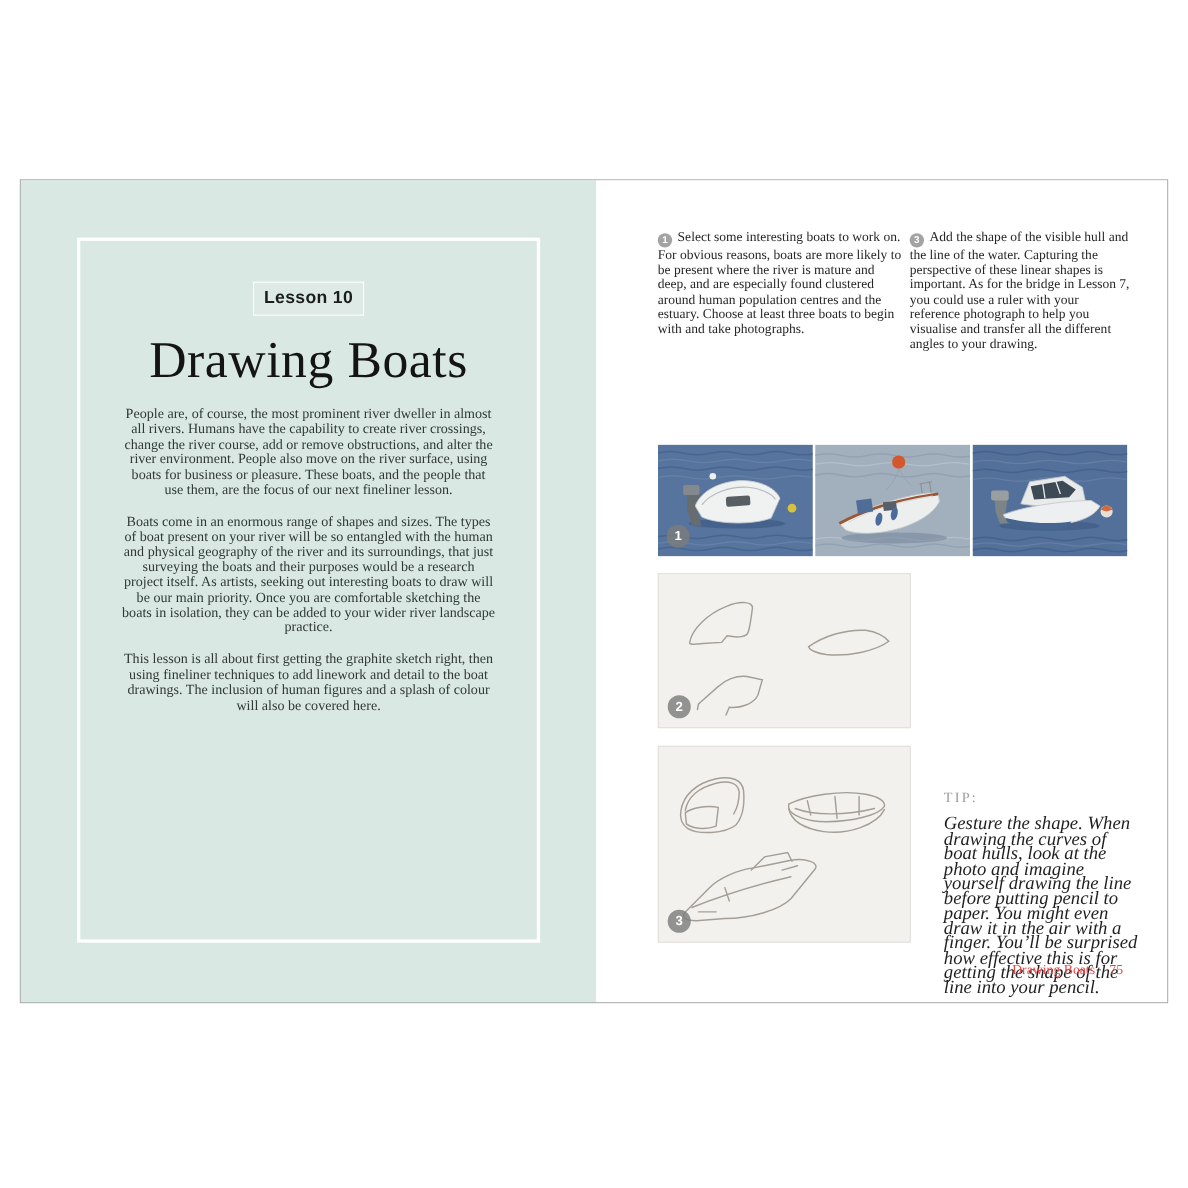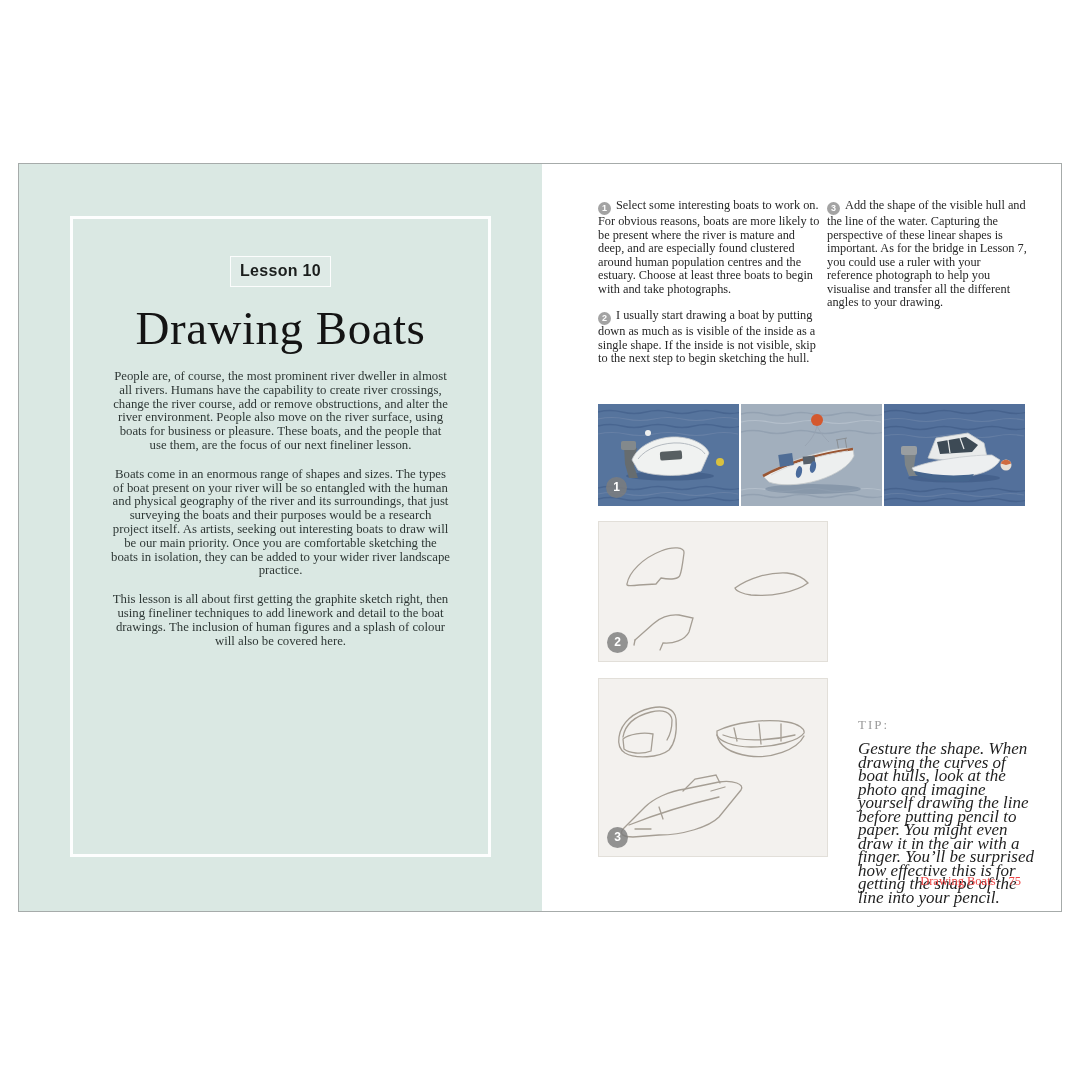--- a/index.html
+++ b/index.html
@@ -33,21 +33,21 @@
   }
   .intro{
     width:340px;margin:15px auto 0;text-align:center;
     font-size:12.8px;line-height:13.8px;color:#2f3836;
   }
   .intro.first{}
   
   .page-right{
     flex:1;position:relative;background:#ffffff;
   }
-  .steps-col{position:absolute;top:35px;}
+  .steps-col{position:absolute;top:45px;}
   .col1{left:56px;width:222px;}
   .col2{left:285px;width:202px;}
   .step{margin:0 0 13px;font-size:12.3px;line-height:13.5px;color:#272727;}
   .step-num{
     display:inline-flex;width:13px;height:13px;border-radius:50%;
     background:#a3a3a3;color:#fff;justify-content:center;align-items:center;
     font-family:"Liberation Sans", sans-serif;font-weight:700;font-size:9px;line-height:13px;
     vertical-align:-2px;margin-right:5px;
   }
   .photo-strip{
@@ -91,21 +91,20 @@
     <h1 class="page-title">Drawing Boats</h1>
     <p class="intro first">People are, of course, the most prominent river dweller in almost all rivers. Humans have the capability to create river crossings, change the river course, add or remove obstructions, and alter the river environment. People also move on the river surface, using boats for business or pleasure. These boats, and the people that use them, are the focus of our next fineliner lesson.</p>
     <p class="intro">Boats come in an enormous range of shapes and sizes. The types of boat present on your river will be so entangled with the human and physical geography of the river and its surroundings, that just surveying the boats and their purposes would be a research project itself. As artists, seeking out interesting boats to draw will be our main priority. Once you are comfortable sketching the boats in isolation, they can be added to your wider river landscape practice.</p>
     <p class="intro">This lesson is all about first getting the graphite sketch right, then using fineliner techniques to add linework and detail to the boat drawings. The inclusion of human figures and a splash of colour will also be covered here.</p>
   </div>
 
   <div class="page-right">
 
     <div class="steps-col col1">
       <p class="step"><span class="step-num">1</span><span>Select some interesting boats to work on. For obvious reasons, boats are more likely to be present where the river is mature and deep, and are especially found clustered around human population centres and the estuary. Choose at least three boats to begin with and take photographs.</span></p>
-      <p class="step"><span class="step-num">2</span><span>I usually start drawing a boat by putting down as much as is visible of the inside as a single shape. If the inside is not visible, skip to the next step to begin sketching the hull.</span></p>
     </div>
     <div class="steps-col col2">
       <p class="step"><span class="step-num">3</span><span>Add the shape of the visible hull and the line of the water. Capturing the perspective of these linear shapes is important. As for the bridge in Lesson 7, you could use a ruler with your reference photograph to help you visualise and transfer all the different angles to your drawing.</span></p>
     </div>
 
     <div class="photo-strip">
       <div class="photo">
         <svg viewBox="0 0 141 102" preserveAspectRatio="none">
           <rect width="141" height="102" fill="#56749d"></rect>
           <g stroke="#43608b" stroke-width="1.4" fill="none" opacity=".7">

